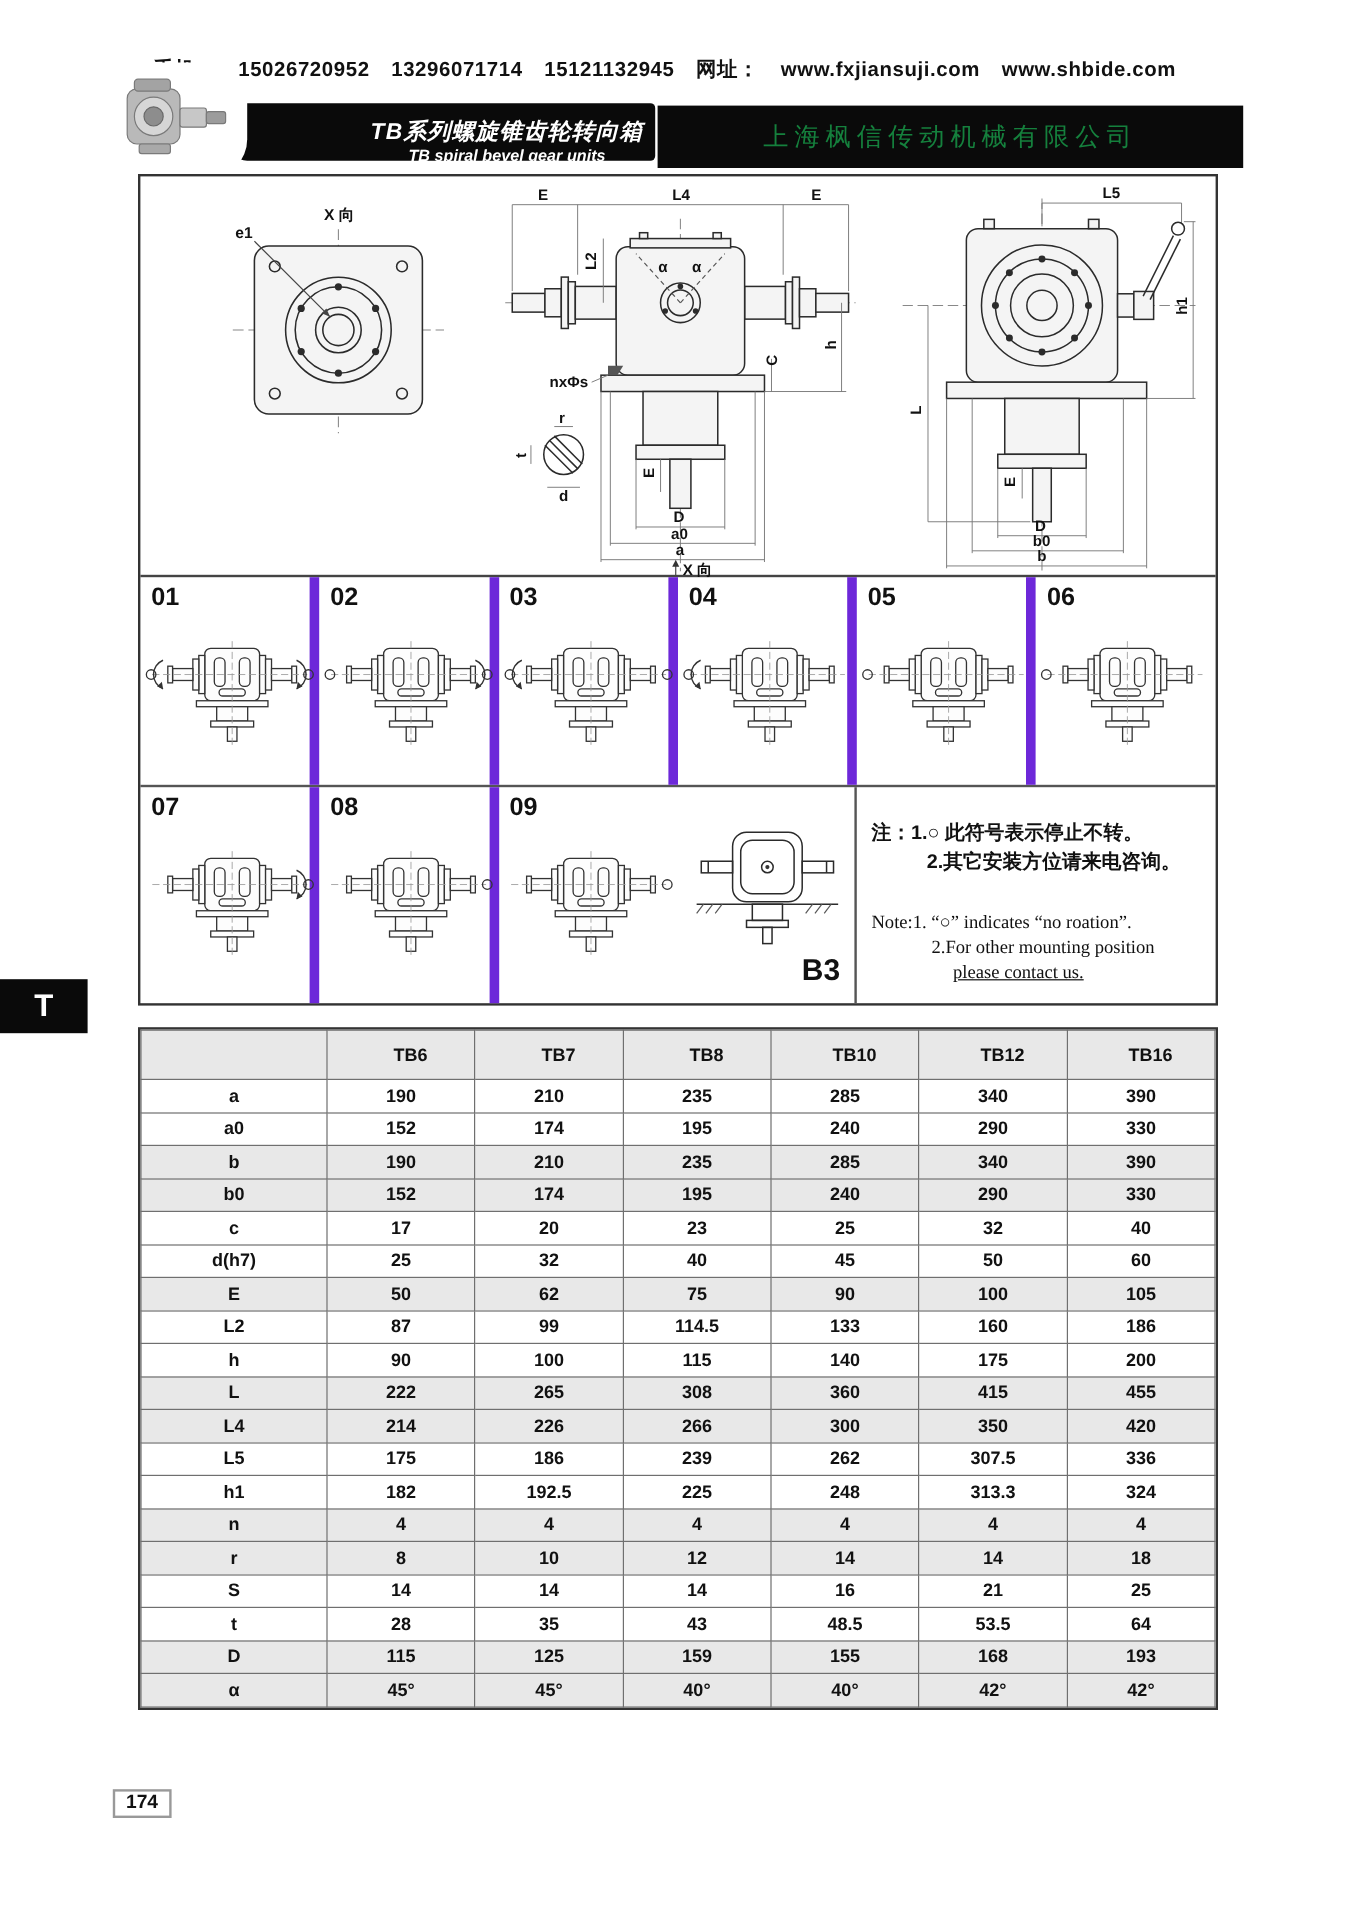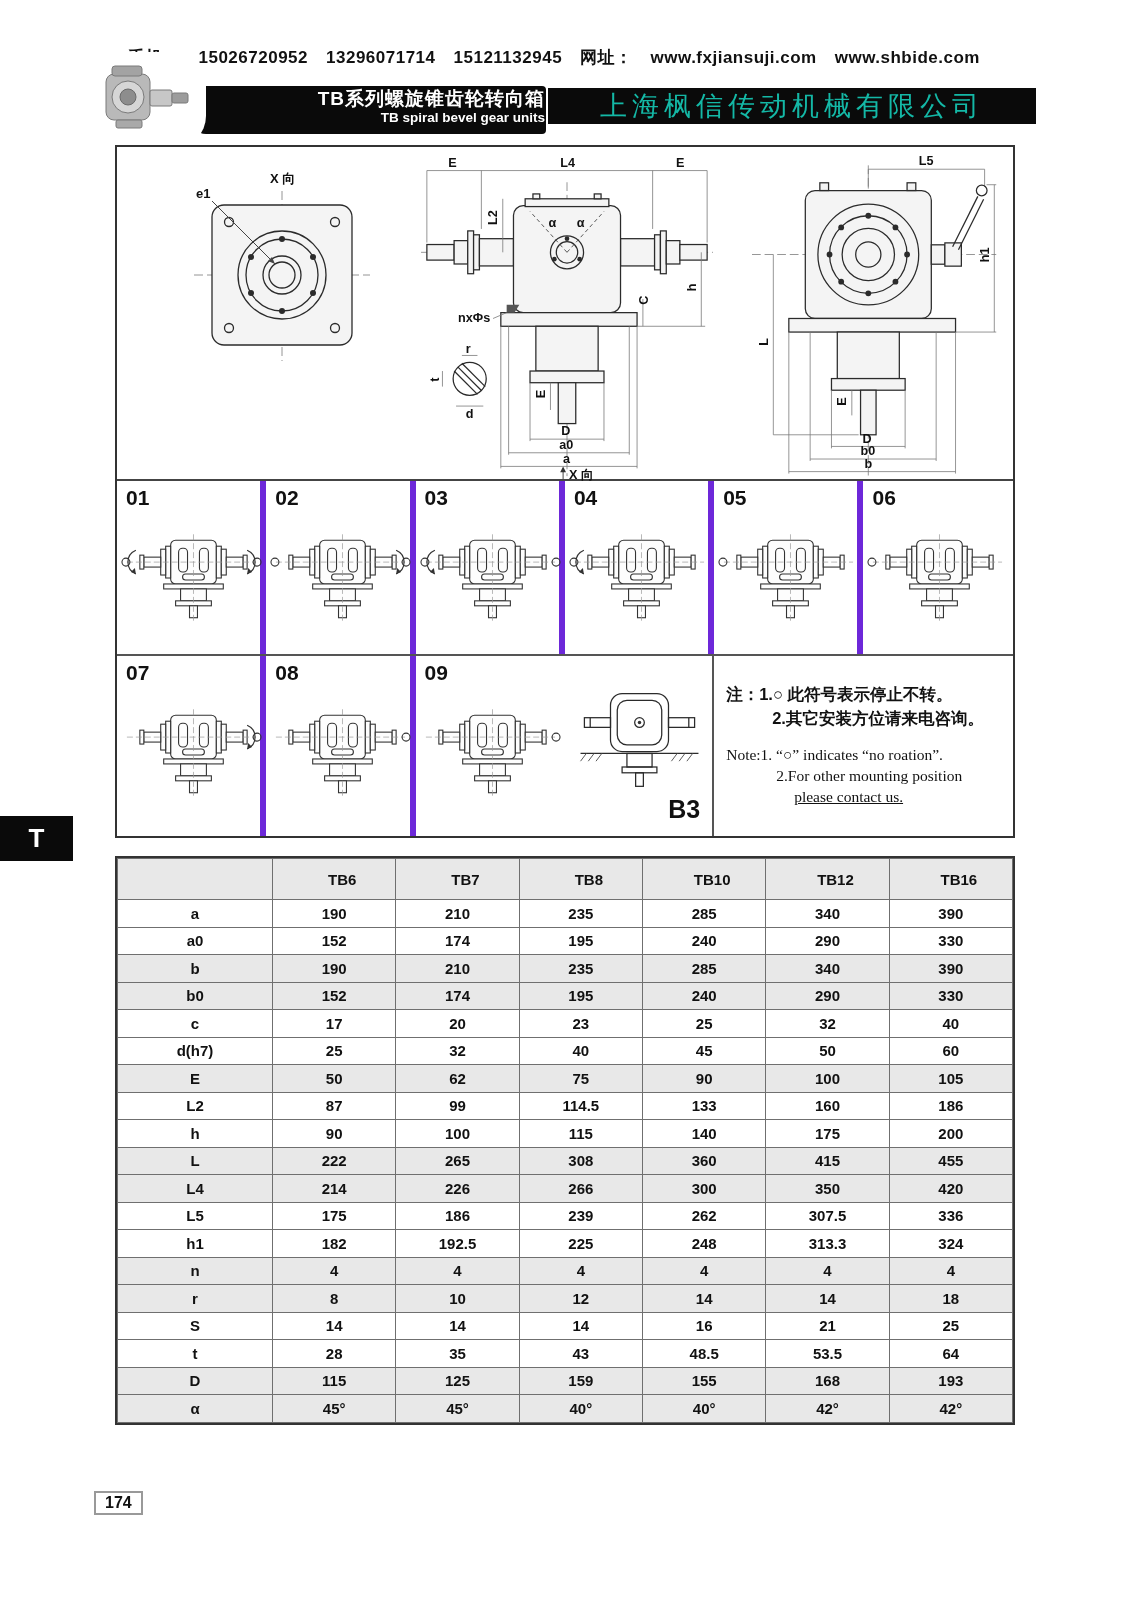--- a/index.html
+++ b/index.html
@@ -4,51 +4,51 @@
 <style>
   html,body{margin:0;padding:0;background:#fff;}
   .page{position:relative;width:1130px;height:1600px;background:#fff;overflow:hidden;
         font-family:"Liberation Sans",sans-serif;color:#111;}
   
   .contact{position:absolute;left:128px;top:46px;width:960px;font-size:17px;font-weight:700;
            letter-spacing:.5px;white-space:nowrap;}
   .contact span{margin-right:18px;}
   .banner-black{position:absolute;left:190px;top:86px;width:356px;height:48px;background:#0a0a0a;
                 border-radius:16px 4px 4px 16px;}
-  .banner-titles{position:absolute;left:300px;top:88px;width:245px;text-align:right;color:#fff;}
+  .banner-titles{position:absolute;left:300px;top:100px;width:245px;text-align:center;color:#fff;font-style:italic;}
   .banner-zh{font-size:19px;font-weight:700;line-height:22px;letter-spacing:1px;}
   .banner-en{font-size:13.5px;font-weight:700;line-height:16px;}
   .logo-bubble{position:absolute;left:84px;top:54px;width:120px;height:92px;background:#fff;
                border-radius:30px;box-shadow:0 0 0 2px #fff;}
   .logo-bubble svg{position:absolute;left:8px;top:6px;}
-  .company-bar{position:absolute;left:548px;top:88px;width:488px;height:36px;background:#0a0a0a;
-               color:#14b8a6;display:flex;align-items:center;justify-content:center;
-               font-family:"Liberation Serif",serif;font-size:27px;letter-spacing:5px;white-space:nowrap;}
+  .company-bar{position:absolute;left:548px;top:88px;width:488px;height:52px;background:#0a0a0a;
+               color:#15803d;display:flex;align-items:center;justify-content:center;
+               font-family:"Liberation Serif",serif;font-size:21px;letter-spacing:5px;white-space:nowrap;}
   
   .mainbox{position:absolute;left:115px;top:145px;width:900px;height:693px;border:2px solid #333;
            box-sizing:border-box;}
   .draw-area{position:relative;width:100%;height:334px;border-bottom:2px solid #444;box-sizing:border-box;}
   .draw-area svg{position:absolute;}
   svg text{font-family:"Liberation Sans",sans-serif;font-size:13px;fill:#111;font-weight:600;}
   
   .grid-row{display:flex;width:100%;box-sizing:border-box;}
   .grid-row1{height:175px;border-bottom:2px solid #555;}
   .grid-row2{height:180px;}
-  .pos-cell{position:relative;box-sizing:border-box;border-right:6px solid #6d28d9;width:149.3px;flex:none;}
+  .pos-cell{position:relative;box-sizing:border-box;border-right:8px solid #6d28d9;width:149.3px;flex:none;}
   .pos-cell:last-child,.note-cell{border-right:none;}
   .pos-label{position:absolute;left:9px;top:5px;font-size:21px;font-weight:700;}
   .pos-svg{position:absolute;left:0;top:38px;width:149px;height:118px;}
   .b3-cell{width:149.3px;flex:none;position:relative;border-right:2px solid #555;box-sizing:border-box;}
   .b3-svg{position:absolute;left:2px;top:22px;width:145px;height:120px;}
   .b3-label{position:absolute;right:12px;bottom:12px;font-size:25px;font-weight:700;}
   .note-cell{width:300px;flex:none;box-sizing:border-box;padding:26px 6px 0 12px;}
   .note-zh1{font-size:16.5px;font-weight:700;line-height:24px;}
   .note-zh2{font-size:16.5px;font-weight:700;line-height:24px;margin-left:46px;}
   .note-en{font-family:"Liberation Serif",serif;font-size:15.5px;line-height:21px;}
-  .note-en1{margin-top:14px;}
+  .note-en1{margin-top:28px;}
   .note-en2{margin-left:50px;}
   .note-en3{margin-left:68px;text-decoration:underline;}
   
   .side-tab{position:absolute;left:0;top:816px;width:73px;height:45px;background:#0a0a0a;color:#fff;
             display:flex;align-items:center;justify-content:center;font-size:26px;font-weight:700;}
   
   .tbl-wrap{position:absolute;left:115px;top:856px;width:900px;border:2px solid #333;box-sizing:border-box;}
   table.dim{width:100%;border-collapse:collapse;table-layout:fixed;}
   table.dim th,table.dim td{border:1px solid #6f6f6f;text-align:center;font-size:15px;font-weight:600;
             padding:0;height:26.5px;}

